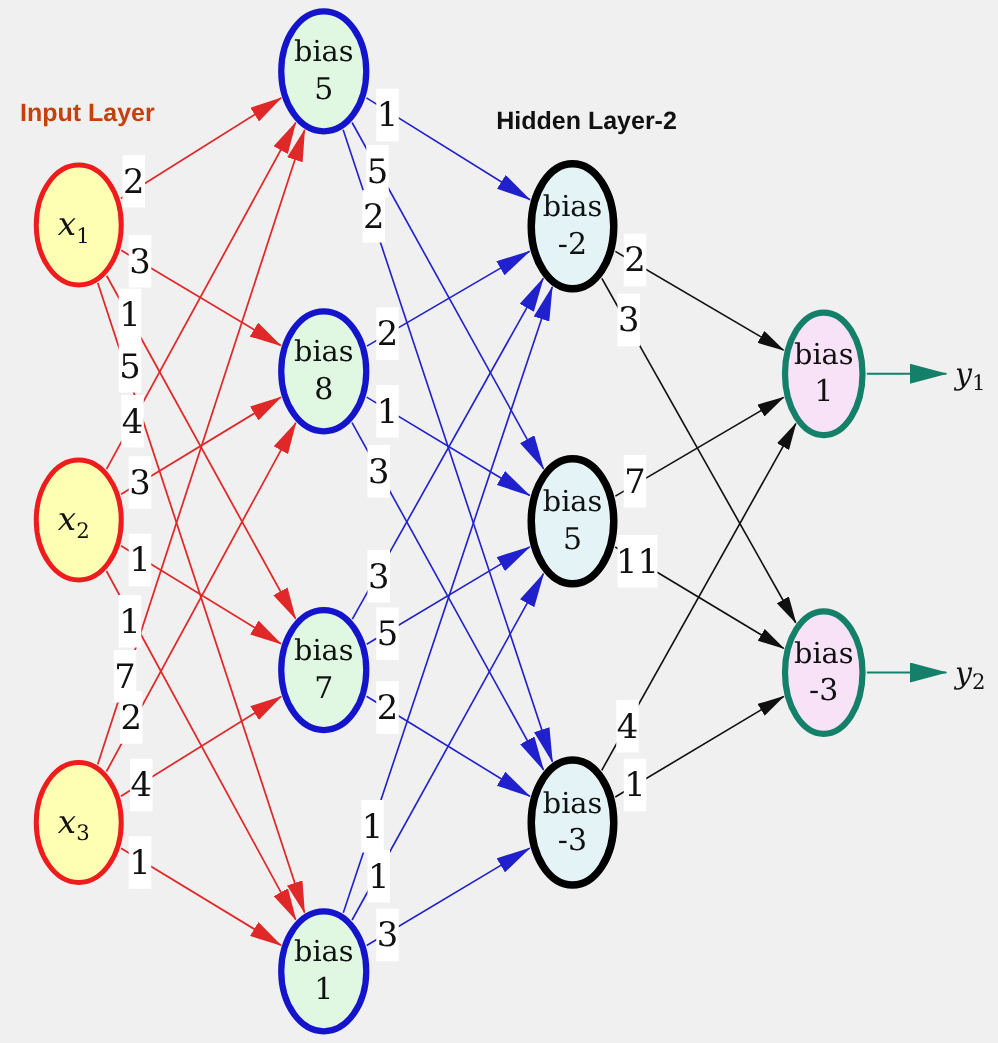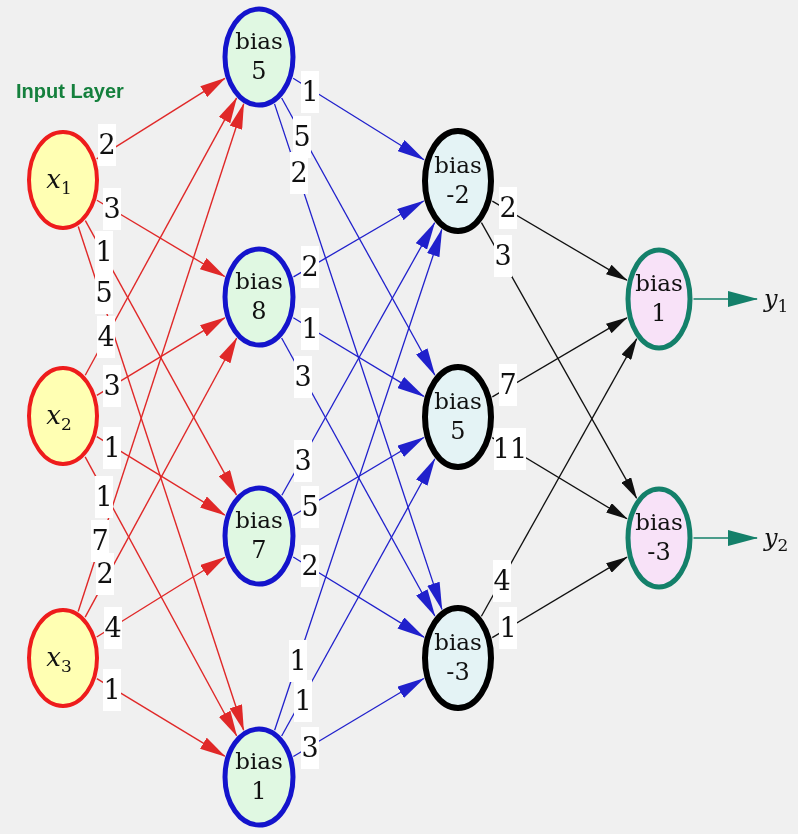--- a/index.html
+++ b/index.html
@@ -240,14 +240,15 @@
         <g>
           <rect x="493" y="560" width="18" height="42" fill="#ffffff"></rect>
           <text x="502" y="590" text-anchor="middle" font-size="27" fill="#111111">4</text>
         </g>
         <g>
           <rect x="499" y="607" width="18" height="42" fill="#ffffff"></rect>
           <text x="508" y="637" text-anchor="middle" font-size="27" fill="#111111">1</text>
         </g>
       </g>
     </svg>
-  <div class="layer-title" id="title-input" style="color: #15803d;">Input Layer</div>
+  <div class="layer-title" id="title-input" style="color: #c2410c;">Input Layer</div>
+  <div class="layer-title" id="title-hidden2" style="color: rgb(17, 17, 17);">Hidden Layer-2</div>
 </div>
 
 </body></html>

